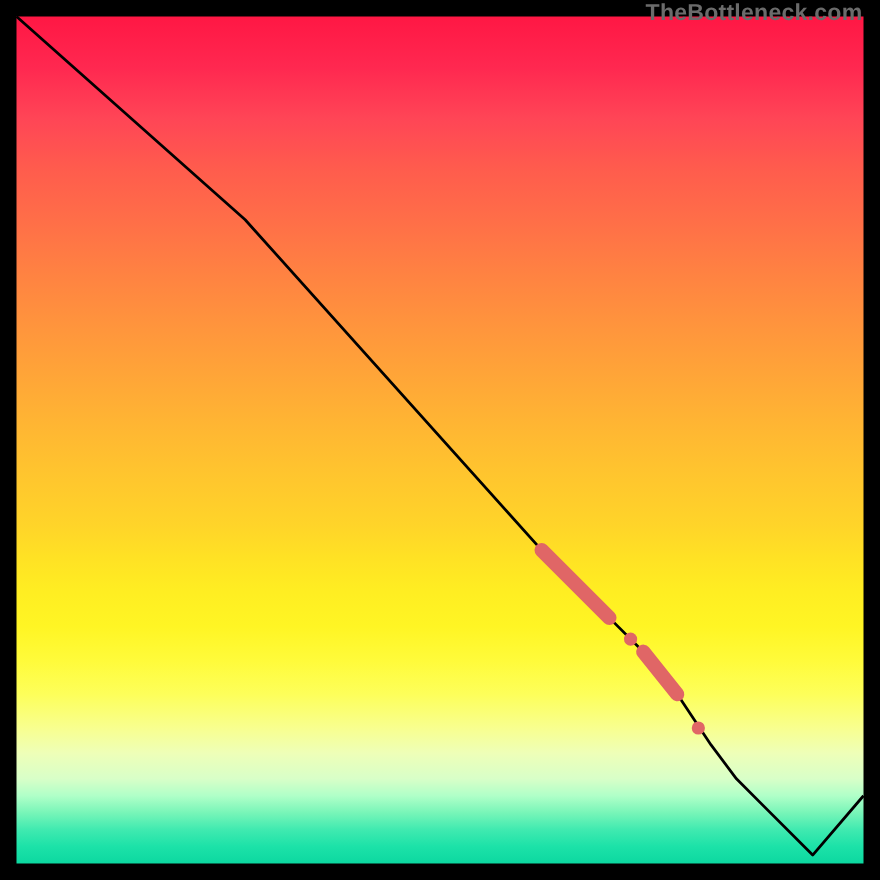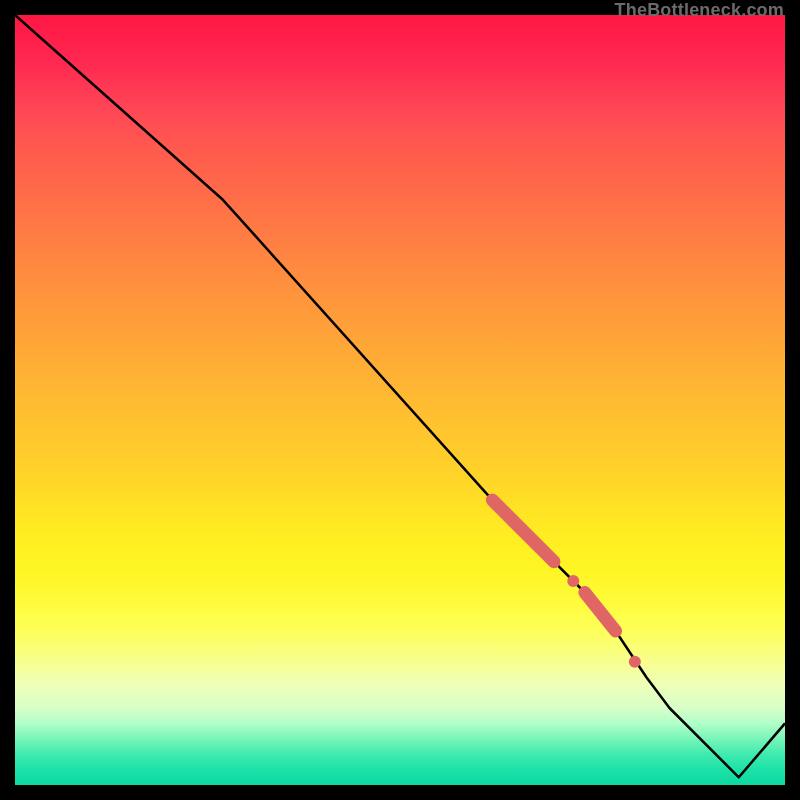--- a/index.html
+++ b/index.html
@@ -41,21 +41,21 @@
       #40eab0 96%,
       #1ce2a8 98%,
       #0cd8a0 100%
     );
   }
   .watermark {
     position: absolute;
     top: 0px;
     right: 16px;
     font-family: Arial, Helvetica, sans-serif;
-    font-size: 18px;
+    font-size: 21px;
     font-weight: 600;
     color: #6b6b6b;
     letter-spacing: 0.2px;
   }
   svg.overlay {
     position: absolute;
     left: 0;
     top: 0;
     width: 800px;
     height: 800px;

